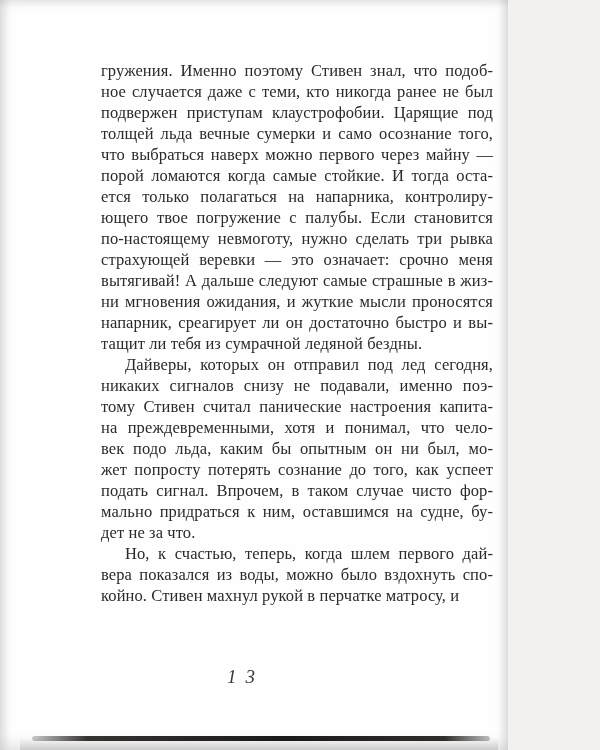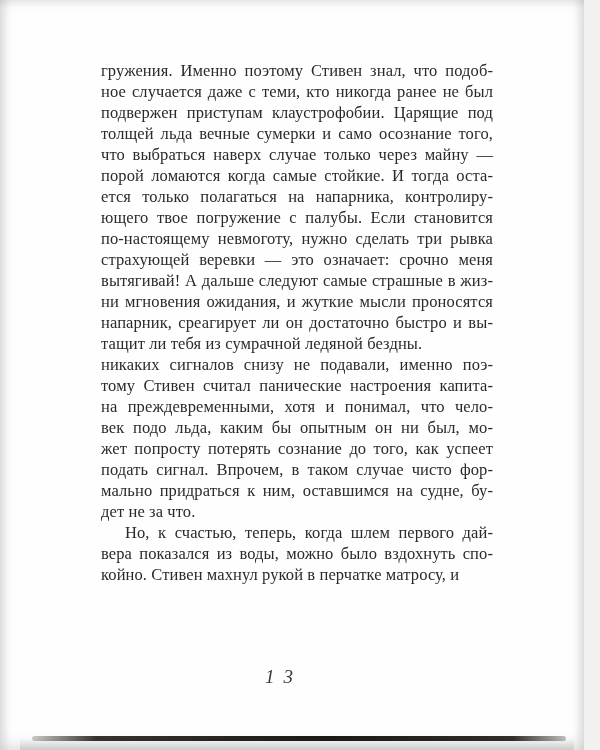--- a/index.html
+++ b/index.html
@@ -5,21 +5,21 @@
   html, body {
     margin: 0;
     padding: 0;
     width: 600px;
     height: 750px;
     background: #f2f1ef;
     font-family: "Liberation Serif", "DejaVu Serif", serif;
   }
   .book-page {
     position: relative;
-    width: 584px;
+    width: 508px;
     height: 750px;
     background: #fefefe;
     box-shadow: inset 0 0 18px rgba(0,0,0,0.06), inset 0 -6px 14px rgba(0,0,0,0.08);
     overflow: hidden;
   }
   .page-edge-left, .page-edge-right, .page-edge-top {
     position: absolute;
     background: linear-gradient(to right, rgba(0,0,0,0.07), rgba(0,0,0,0));
     pointer-events: none;
   }
@@ -97,32 +97,33 @@
   <div class="page-edge-top"></div>
   <div class="page-edge-left"></div>
   <div class="page-edge-right"></div>
 
   <div class="text-block">
       <div class="paragraph">
         <div class="line first">гружения. Именно поэтому Стивен знал, что подоб-</div>
         <div class="line">ное случается даже с теми, кто никогда ранее не был</div>
         <div class="line">подвержен приступам клаустрофобии. Царящие под</div>
         <div class="line">толщей льда вечные сумерки и само осознание того,</div>
-        <div class="line">что выбраться наверх случае только через майну —</div>
+        <div class="line">что выбраться наверх можно первого через майну —</div>
         <div class="line">порой ломаются когда самые стойкие. И тогда оста-</div>
         <div class="line">ется только полагаться на напарника, контролиру-</div>
         <div class="line">ющего твое погружение с палубы. Если становится</div>
         <div class="line">по-настоящему невмоготу, нужно сделать три рывка</div>
         <div class="line">страхующей веревки — это означает: срочно меня</div>
         <div class="line">вытягивай! А дальше следуют самые страшные в жиз-</div>
         <div class="line">ни мгновения ожидания, и жуткие мысли проносятся</div>
         <div class="line">напарник, среагирует ли он достаточно быстро и вы-</div>
         <div class="line last">тащит ли тебя из сумрачной ледяной бездны.</div>
       </div>
       <div class="paragraph indented">
+        <div class="line first">Дайверы, которых он отправил под лед сегодня,</div>
         <div class="line">никаких сигналов снизу не подавали, именно поэ-</div>
         <div class="line">тому Стивен считал панические настроения капита-</div>
         <div class="line">на преждевременными, хотя и понимал, что чело-</div>
         <div class="line">век подо льда, каким бы опытным он ни был, мо-</div>
         <div class="line">жет попросту потерять сознание до того, как успеет</div>
         <div class="line">подать сигнал. Впрочем, в таком случае чисто фор-</div>
         <div class="line">мально придраться к ним, оставшимся на судне, бу-</div>
         <div class="line last">дет не за что.</div>
       </div>
       <div class="paragraph indented">

